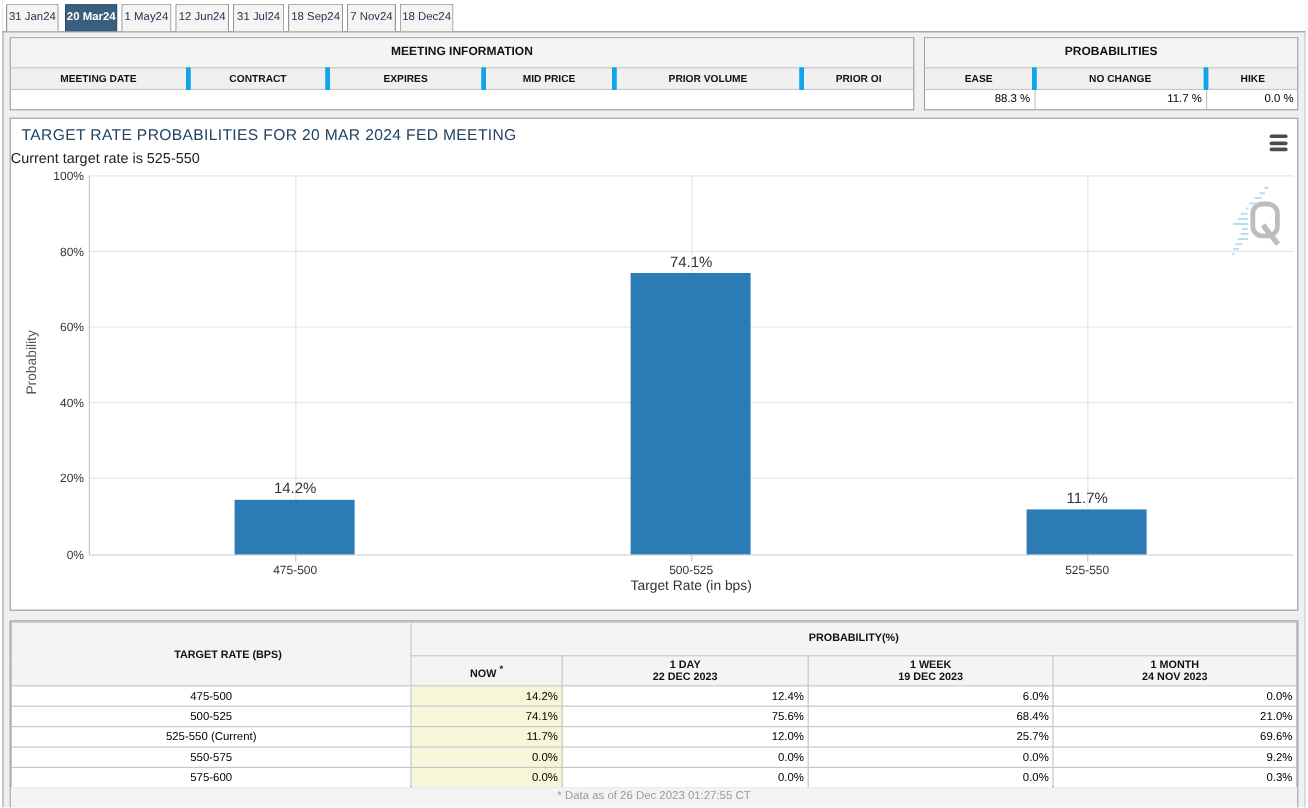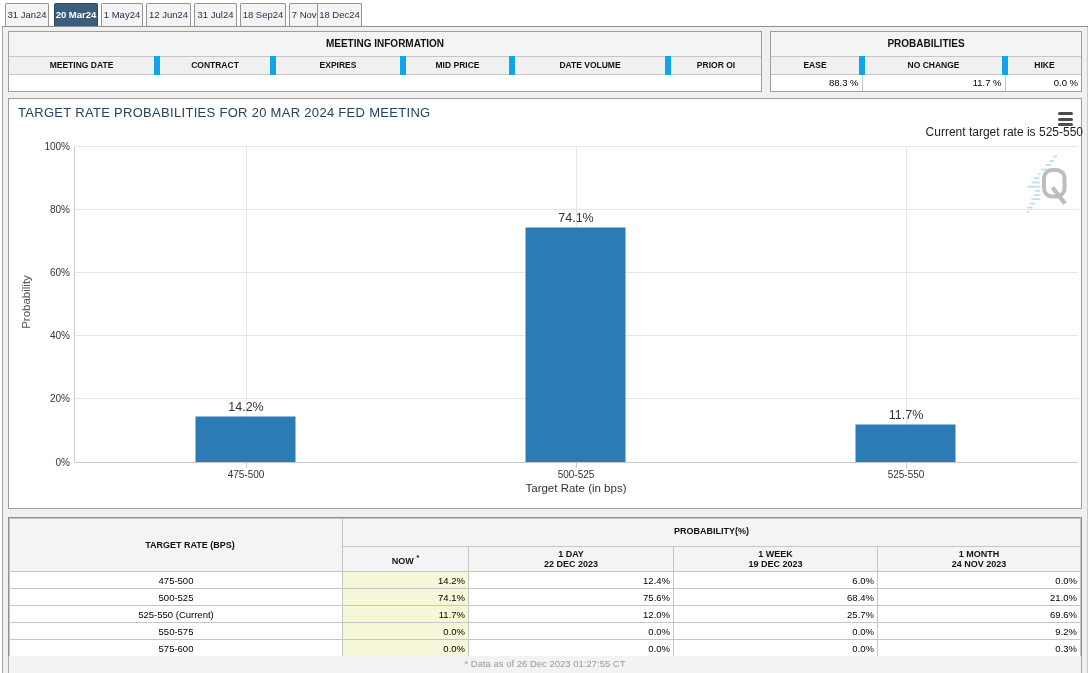--- a/index.html
+++ b/index.html
@@ -10,30 +10,30 @@
 td { overflow:hidden; white-space:nowrap; }
 
 
 #outer { position:absolute; left:2px; top:0; width:1086px; height:673px; border-left:1px solid #a8a8a8; border-right:1px solid #c9c9c9; background:#f0f0f0; }
 #tabstrip { position:absolute; left:2px; top:0; width:1086px; height:27px; background:#fff; border-bottom:1px solid #8f8f8f; }
 .tab { position:absolute; top:3px; height:23px; background:#f4f4f4; border:1px solid #949494; border-bottom:none; border-radius:2px 2px 0 0; font-size:9.5px; color:#26324e; text-align:center; line-height:21px; }
 .tab.sel { background:#3a5e7e; border-color:#2b4a63; color:#fff; font-weight:bold; }
 
 
 .hd1 { background:#f4f4f4; font-size:10px; font-weight:bold; color:#111; text-align:center; height:24px; border-bottom:1px solid #c6c6c6; }
-.hd2 td { background:#f0f0f0; font-size:8.5px; font-weight:bold; color:#111; text-align:center; height:18px; border-bottom:1px solid #c6c6c6; border-right:6px solid #0ea5e9; }
+.hd2 td { background:#f0f0f0; font-size:8.5px; font-weight:bold; color:#111; text-align:center; height:18px; border-bottom:1px solid #c6c6c6; border-right:4px solid #0ea5e9; }
 .hd2 td:last-child { border-right:none; }
 .vr td { background:#fff; font-size:9.5px; color:#000; text-align:center; height:17px; border-right:1px solid #c6c6c6; }
 .vr td:last-child { border-right:none; }
 .vr td.r { text-align:right; padding-right:3px; }
 
 
 #chartpanel { left:8px; top:98px; width:1074px; height:411px; }
 #ctitle { position:absolute; left:9px; top:6px; font-size:13px; letter-spacing:0.3px; color:#234361; }
-#csub { position:absolute; left:0; top:26px; width:1074px; text-align:right; font-size:12px; color:#222; }
+#csub { position:absolute; left:0; top:26px; width:1074px; text-align:left; font-size:12px; color:#222; }
 #burger { position:absolute; right:8px; top:13px; width:15px; }
 #burger div { height:3px; background:#4d4d4d; border-radius:1.5px; margin-bottom:2.5px; }
 
 
 #btable { left:8px; top:517px; width:1074px; height:139px; border:1px solid #8f8f8f; }
 #btable td { border:1px solid #c6c6c6; }
 .bh { background:#f4f4f4; font-size:9px; font-weight:bold; color:#111; text-align:center; }
 .bd td { background:#fff; font-size:9.5px; color:#000; height:17px; }
 .bd td.lab { text-align:center; }
 .bd td.num { text-align:right; padding-right:3px; }
@@ -46,42 +46,42 @@
 <div id="stage">
   <div id="outer"></div>
   <div id="tabstrip"></div>
   <div class="tab" style="left:5px;width:44px;">31 Jan24</div>
   <div class="tab sel" style="left:54px;width:44px;">20 Mar24</div>
   <div class="tab" style="left:101px;width:42px;">1 May24</div>
   <div class="tab" style="left:146px;width:45px;">12 Jun24</div>
   <div class="tab" style="left:194px;width:43px;">31 Jul24</div>
   <div class="tab" style="left:240px;width:46px;">18 Sep24</div>
   <div class="tab" style="left:289px;width:41px;">7 Nov24</div>
-  <div class="tab" style="left:317px;width:45px;">18 Dec24</div>
+  <div class="tab" style="left:333px;width:45px;">18 Dec24</div>
 
   <div class="panel" style="left:8px;top:31px;width:754px;height:61px;">
     <table>
       <colgroup>
           <col style="width:148px">
           <col style="width:116px">
           <col style="width:130px">
           <col style="width:109px">
           <col style="width:156px">
           <col>
         </colgroup>
       <tbody>
           <tr>
             <td class="hd1" colspan="6">MEETING INFORMATION</td>
           </tr>
       <tr class="hd2">
             <td>MEETING DATE</td>
             <td>CONTRACT</td>
             <td>EXPIRES</td>
             <td>MID PRICE</td>
-            <td>DATE VOLUME</td>
+            <td>PRIOR VOLUME</td>
             <td>PRIOR OI</td>
           </tr>
     </tbody>
       </table>
   </div>
   <div class="panel" style="left:770px;top:31px;width:312px;height:61px;">
     <table>
       <colgroup>
           <col style="width:91px">
           <col style="width:143px">

